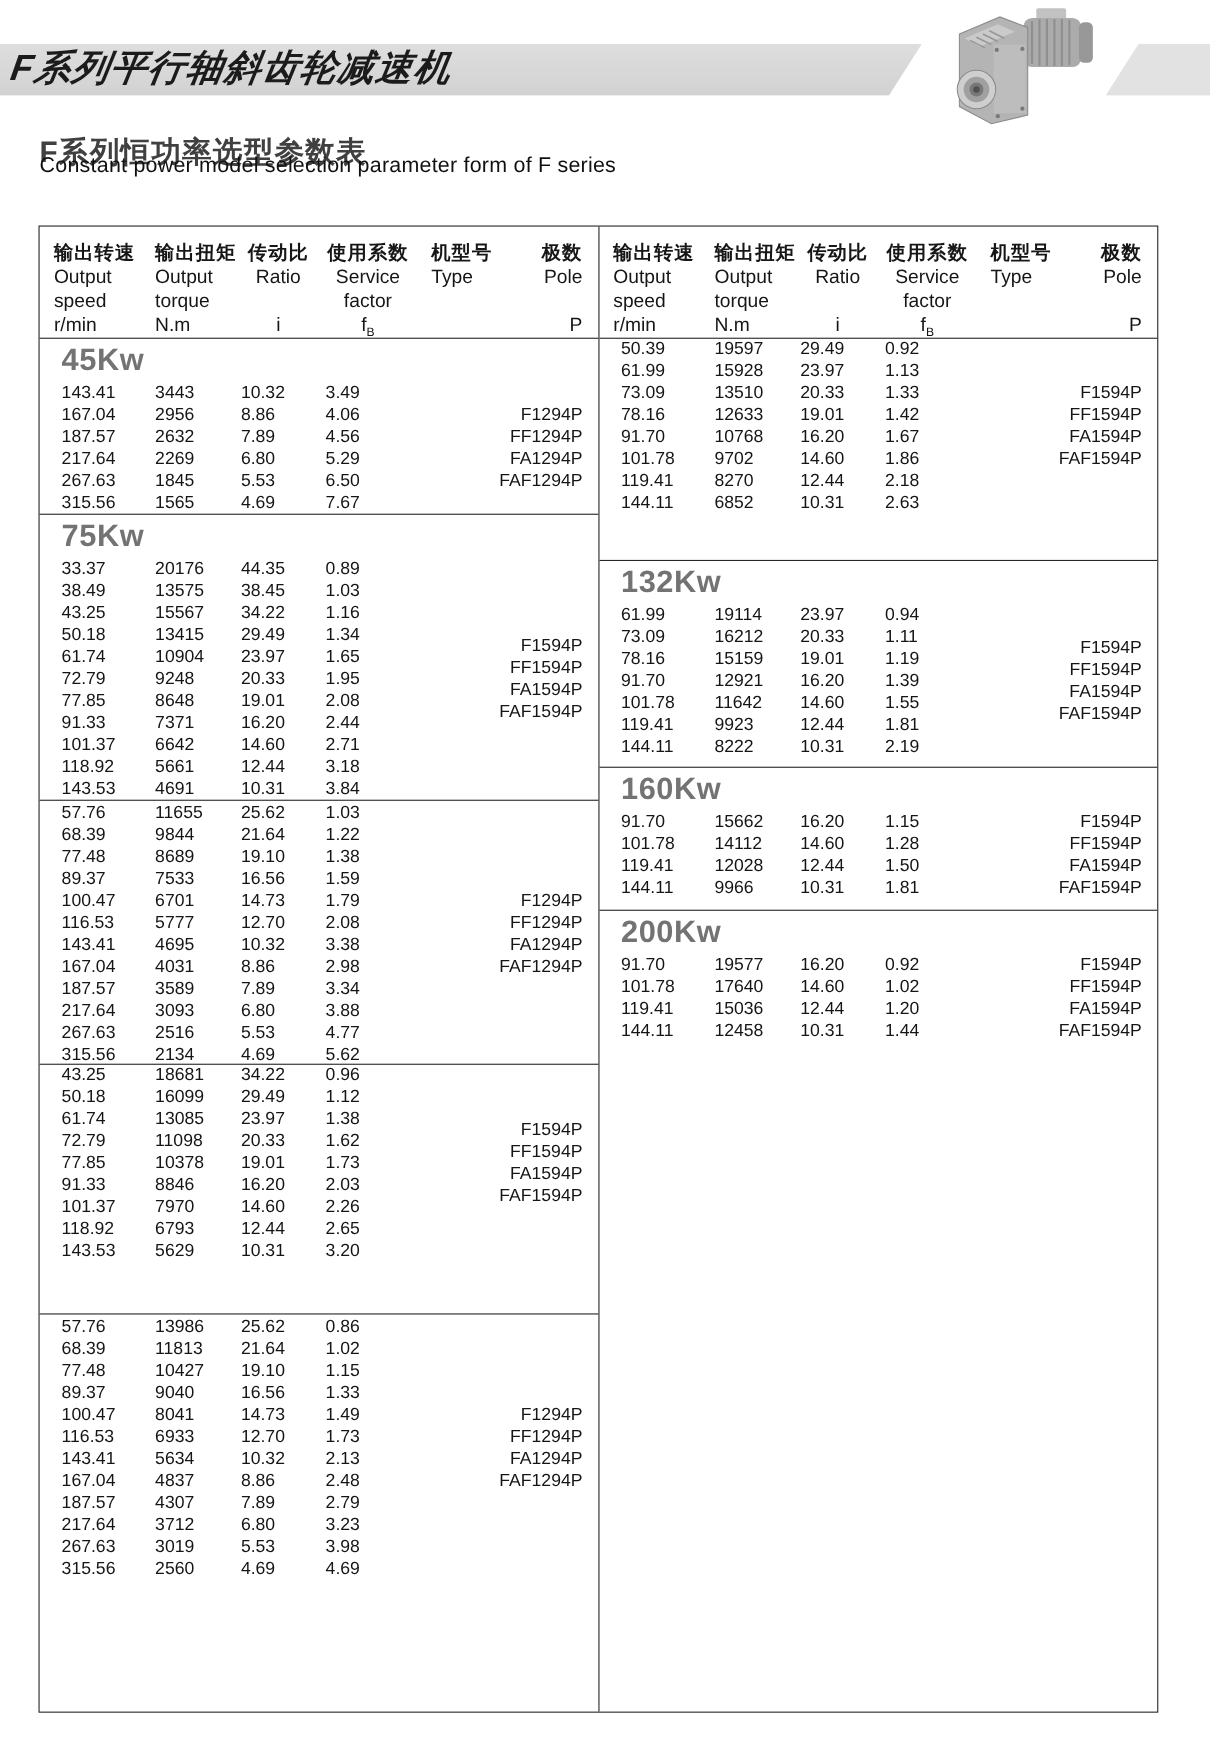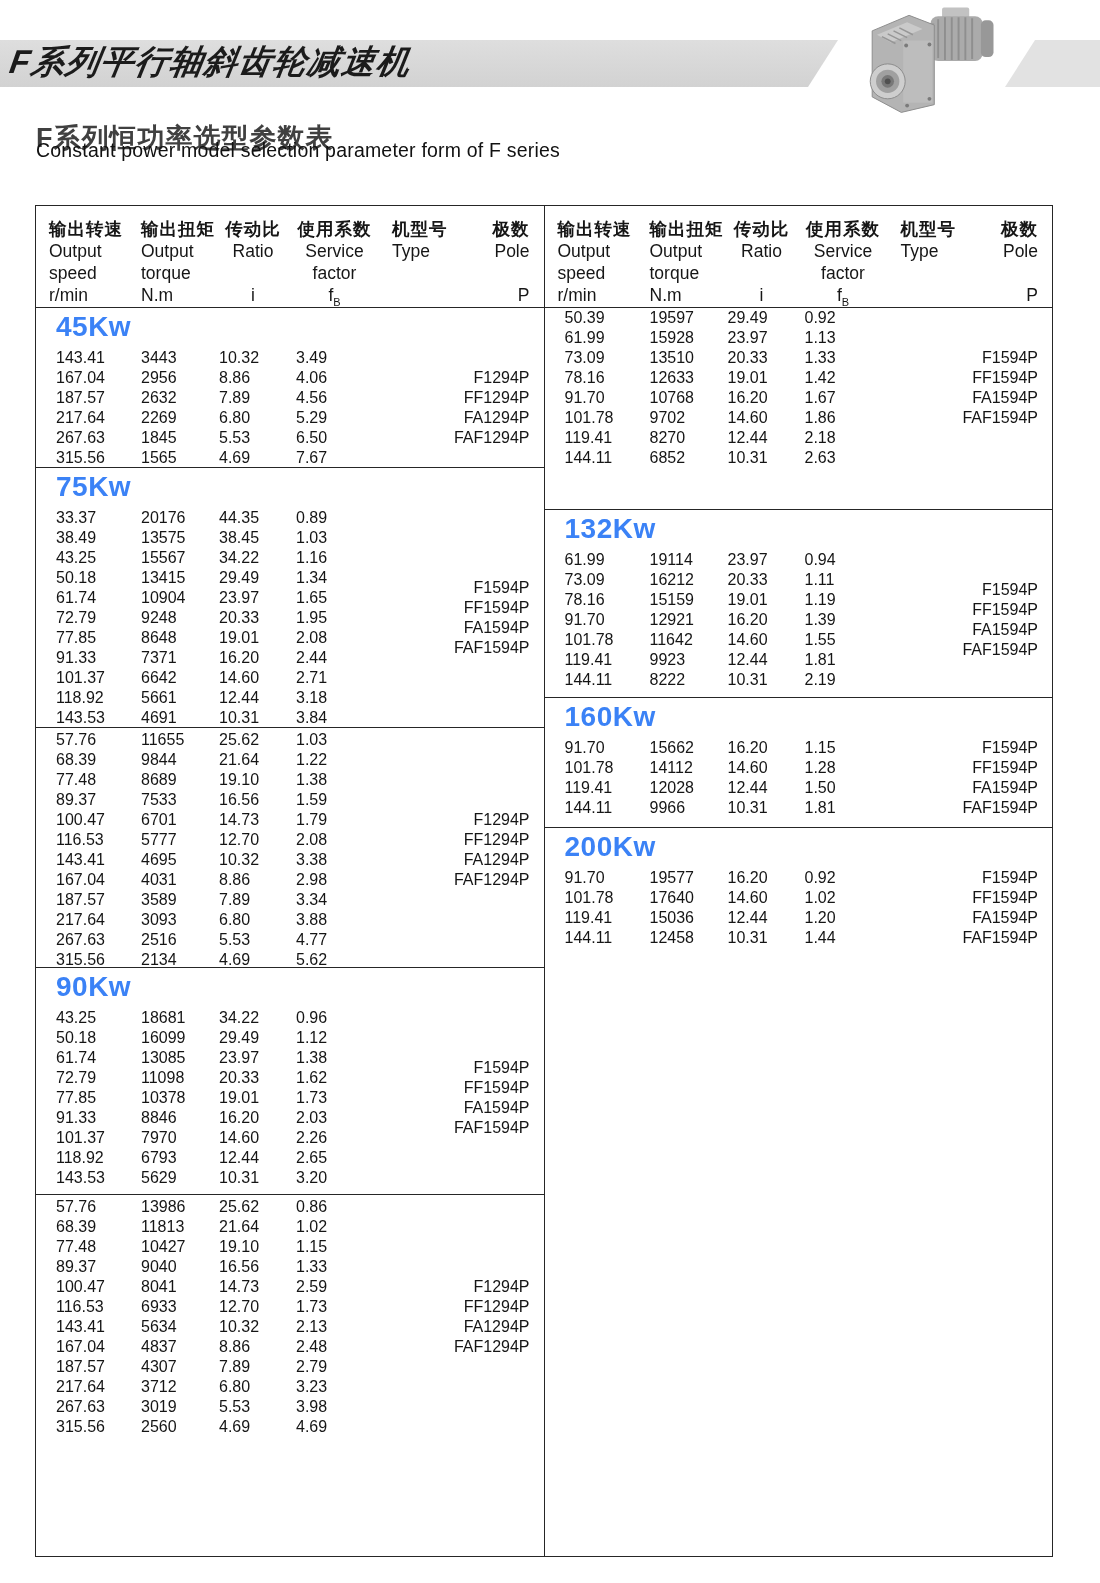--- a/index.html
+++ b/index.html
@@ -33,21 +33,21 @@
   .hc-right{text-align:right;}
   .h-type{padding-left:10px;}
   .hline{height:22px;line-height:22px;font-size:17.5px;white-space:nowrap;}
   .h-cn{font-weight:bold;letter-spacing:1px;}
   sub.funit{font-size:11px;}
   
   .block{position:relative;box-sizing:border-box;overflow:hidden;flex:0 0 auto;
     border-bottom:1.5px solid #262626;padding:0 0 0 20px;}
   .block.last{border-bottom:none;flex:1 1 auto;}
   .block.no-title{padding-top:2px;}
-  .block-title{margin:3px 0 5px 0;font-size:28px;line-height:32px;font-weight:bold;letter-spacing:0.5px;color:#3b82f6;}
+  .block-title{margin:3px 0 5px 0;font-size:28px;line-height:32px;font-weight:bold;letter-spacing:0.5px;color:#737373;}
   .block-body{position:relative;}
   .rows{display:grid;grid-template-columns:85px 78px 77px 62px;grid-auto-rows:20px;}
   .cell{font-size:16px;line-height:20px;white-space:nowrap;color:#151515;}
   .types{position:absolute;left:315px;right:14px;top:50%;transform:translateY(-50%);}
   .type-line{display:flex;justify-content:flex-end;height:20px;line-height:20px;font-size:16px;color:#151515;}
 </style>
 </head>
 <body>
 
 <div class="banner">
@@ -316,21 +316,20 @@
               <span class="tpole">4P</span>
             </div>
             <div class="type-line">
               <span class="tname">FAF129</span>
               <span class="tpole">4P</span>
             </div>
           </div>
         </div>
       </section>
       <section class="block" style="height: 227px;">
-        <h3 class="block-title">90Kw</h3>
         <div class="block-body">
           <div class="rows">
             <span class="cell">43.25</span>
             <span class="cell">18681</span>
             <span class="cell">34.22</span>
             <span class="cell">0.96</span>
             <span class="cell">50.18</span>
             <span class="cell">16099</span>
             <span class="cell">29.49</span>
             <span class="cell">1.12</span>
@@ -398,21 +397,21 @@
             <span class="cell">10427</span>
             <span class="cell">19.10</span>
             <span class="cell">1.15</span>
             <span class="cell">89.37</span>
             <span class="cell">9040</span>
             <span class="cell">16.56</span>
             <span class="cell">1.33</span>
             <span class="cell">100.47</span>
             <span class="cell">8041</span>
             <span class="cell">14.73</span>
-            <span class="cell">2.59</span>
+            <span class="cell">1.49</span>
             <span class="cell">116.53</span>
             <span class="cell">6933</span>
             <span class="cell">12.70</span>
             <span class="cell">1.73</span>
             <span class="cell">143.41</span>
             <span class="cell">5634</span>
             <span class="cell">10.32</span>
             <span class="cell">2.13</span>
             <span class="cell">167.04</span>
             <span class="cell">4837</span>

